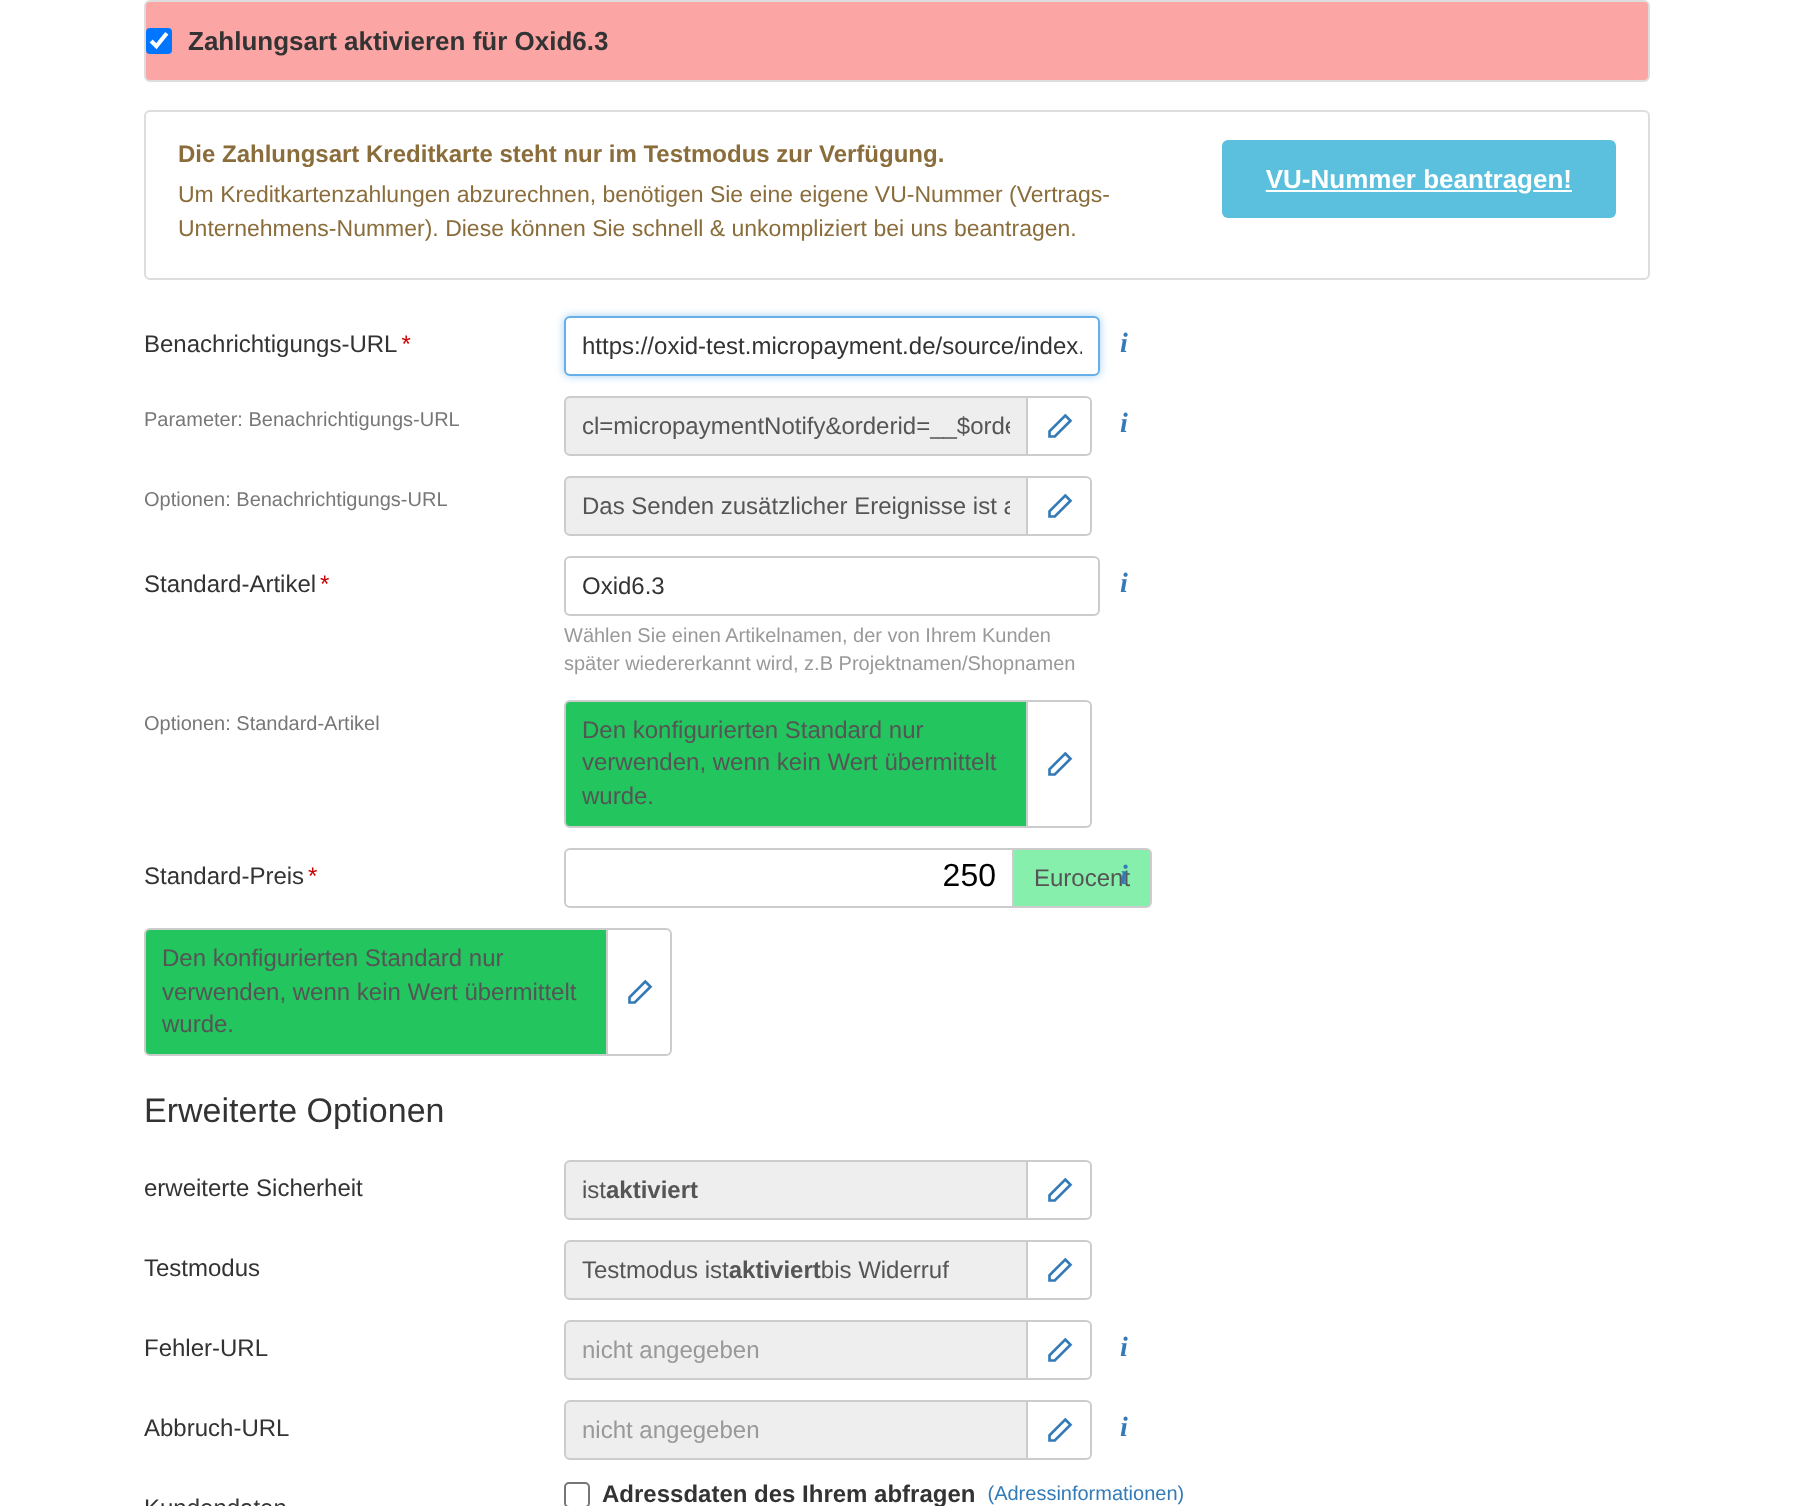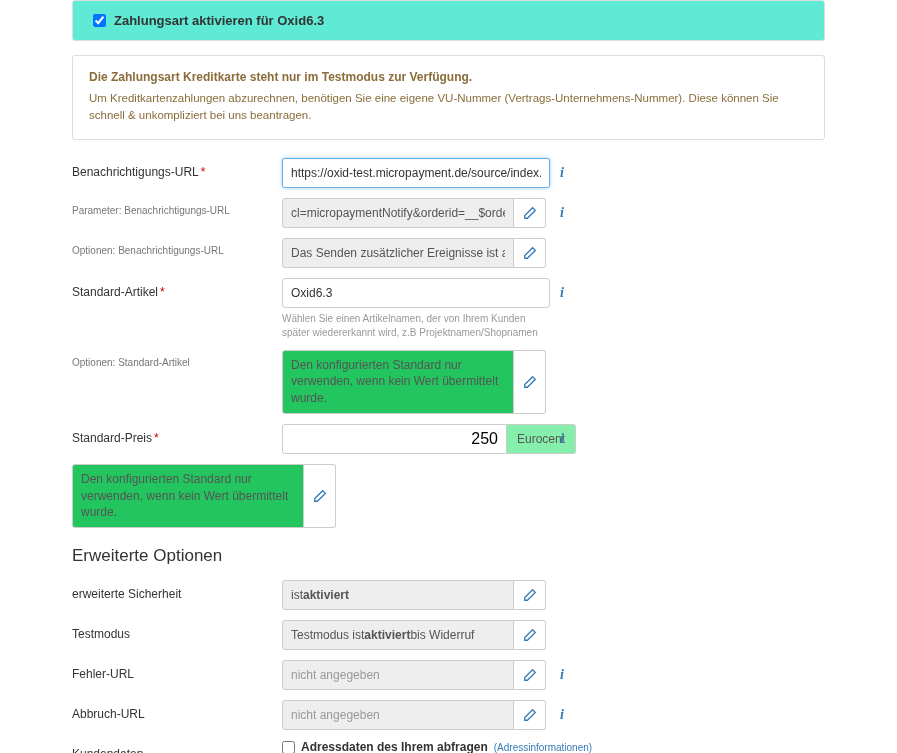--- a/index.html
+++ b/index.html
@@ -8,24 +8,24 @@
       font-size: 12px;
       background: #fff;
       color: #333;
       width: 897px;
       padding: 0;
     }
     .outer {
       padding: 0 72px;
     }
     .panel {
-      background: #5eead4;
+      background: #fca5a5;
       border: 1px solid #ddd;
       border-radius: 3px;
-      padding: 12px 20px;
+      padding: 12px 0;
       margin-bottom: 14px;
     }
     .activate-row {
       display: flex;
       align-items: center;
       gap: 8px;
     }
     .activate-row label {
       font-weight: bold;
       font-size: 13px;
@@ -223,20 +223,21 @@
       <input type="checkbox" checked="" style="">
       <label>Zahlungsart aktivieren für Oxid6.3</label>
     </div>
   </div>
 
   <div class="info-panel">
     <div class="info-text">
       <span class="warn">Die Zahlungsart Kreditkarte steht nur im Testmodus zur Verfügung.</span>
       <span class="body">Um Kreditkartenzahlungen abzurechnen, benötigen Sie eine eigene VU-Nummer (Vertrags-Unternehmens-Nummer). Diese können Sie schnell &amp; unkompliziert bei uns beantragen.</span>
     </div>
+    <button class="vu-btn">VU-Nummer beantragen!</button>
   </div>
 
   <div class="form-row">
     <div class="form-label">
       <span>Benachrichtigungs-URL</span><span class="required-star">*</span>
     </div>
     <div class="form-ctrl">
       <input class="text-input active-blue" value="https://oxid-test.micropayment.de/source/index.php" style="">
       <span class="info-icon">i</span>
     </div>

